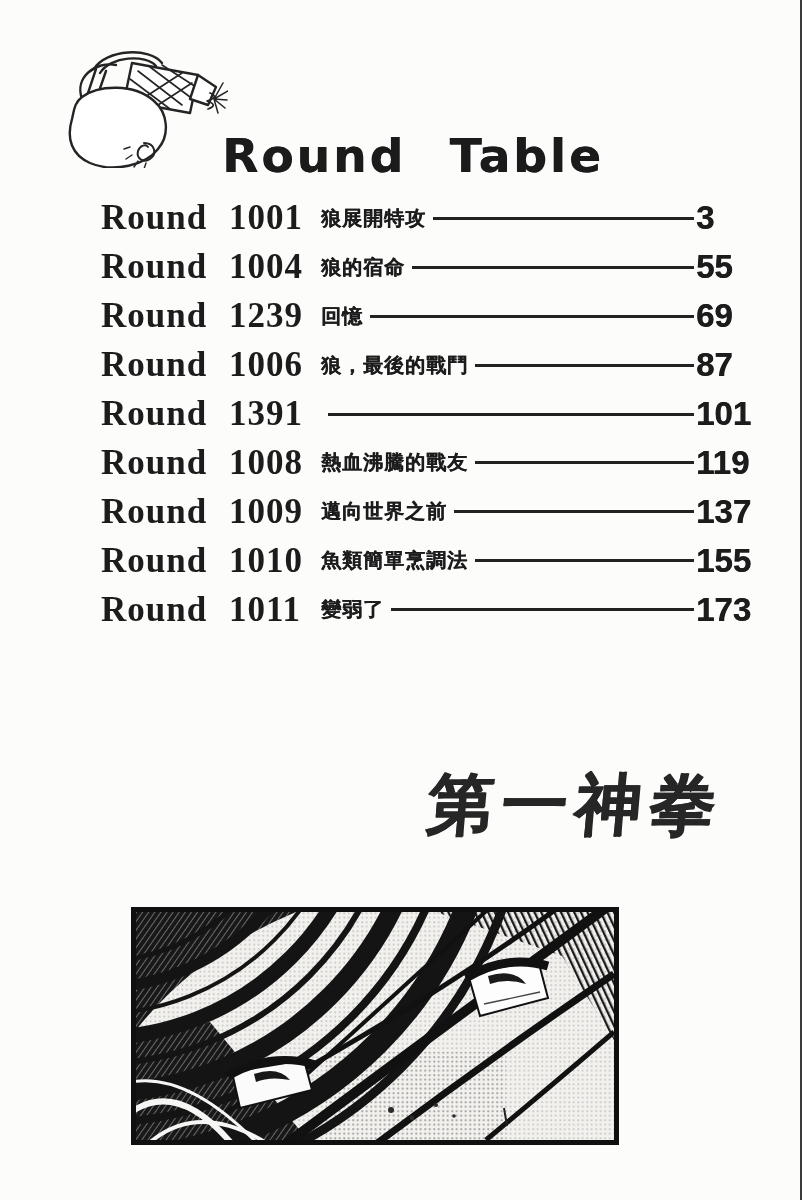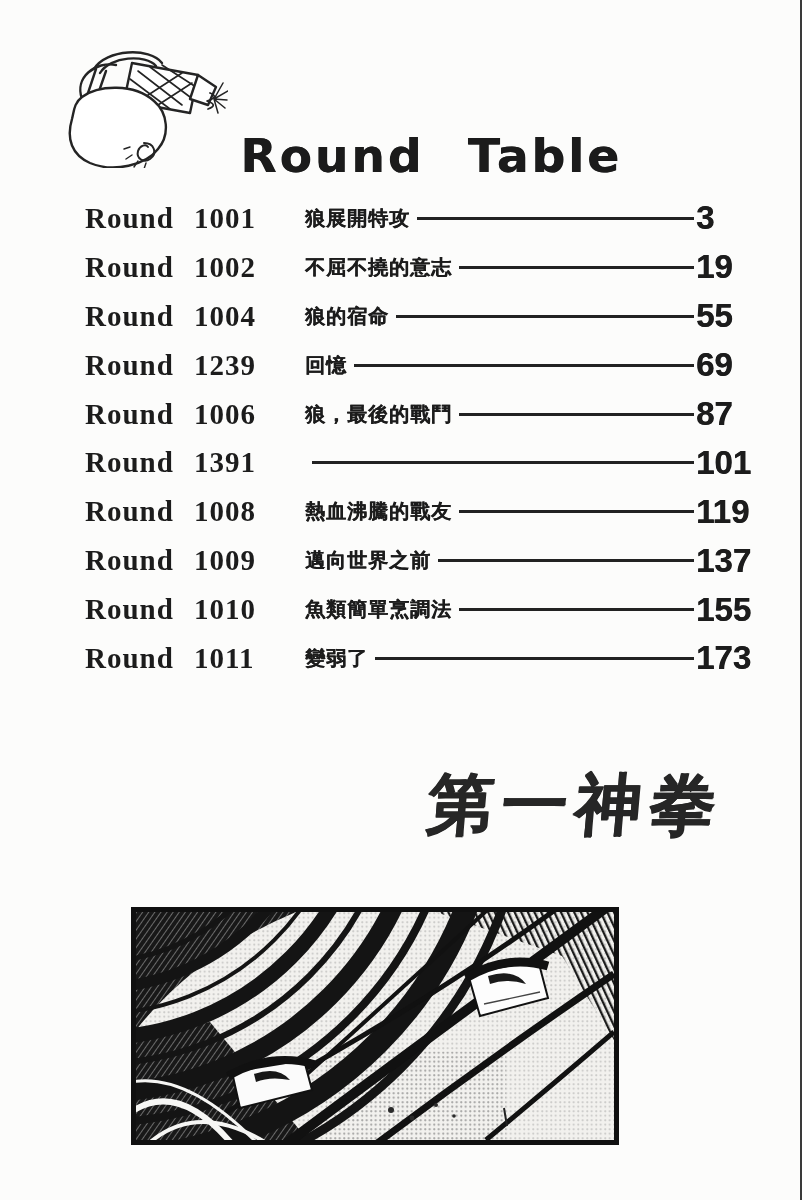--- a/index.html
+++ b/index.html
@@ -23,37 +23,37 @@
   .header-title{
     position:absolute;left:222px;top:128px;width:400px;
     font-family:"DejaVu Sans", sans-serif;
     font-weight:800;
     font-size:47px;
     letter-spacing:3px;
     word-spacing:24px;
     color:#1b1b1b;
     white-space:nowrap;
     text-shadow:0.6px 0 #1b1b1b;
-    text-align:right;
   }
   .toc{
     position:absolute;left:85px;top:194px;width:663px;
   }
   .toc-row{
     display:flex;align-items:center;height:48.9px;
   }
   .round-label{
     font-family:"Liberation Serif", serif;
     font-weight:bold;
-    font-size:29px;
+    font-size:35px;
     letter-spacing:1px;
     word-spacing:12px;
     color:#1c1c1c;
     width:220px;flex:0 0 220px;
     white-space:nowrap;
+    margin-left:16px;
   }
   .chapter-title{
     font-family:"Liberation Sans", sans-serif;
     font-weight:bold;
     font-size:20px;
     letter-spacing:1px;
     color:#1c1c1c;
     white-space:nowrap;
     text-shadow:0.5px 0 #1c1c1c;
   }
@@ -129,26 +129,20 @@
   </svg>
 
   <div class="header-title">Round Table</div>
 
   <div class="toc">
     <div class="toc-row">
       <span class="round-label">Round 1001</span>
       <span class="chapter-title">狼展開特攻</span>
       <span class="leader"></span>
       <span class="page-num">3</span>
-    </div>
-    <div class="toc-row">
-      <span class="round-label">Round 1002</span>
-      <span class="chapter-title">不屈不撓的意志</span>
-      <span class="leader"></span>
-      <span class="page-num">19</span>
     </div>
     <div class="toc-row">
       <span class="round-label">Round 1004</span>
       <span class="chapter-title">狼的宿命</span>
       <span class="leader"></span>
       <span class="page-num">55</span>
     </div>
     <div class="toc-row">
       <span class="round-label">Round 1239</span>
       <span class="chapter-title">回憶</span>

